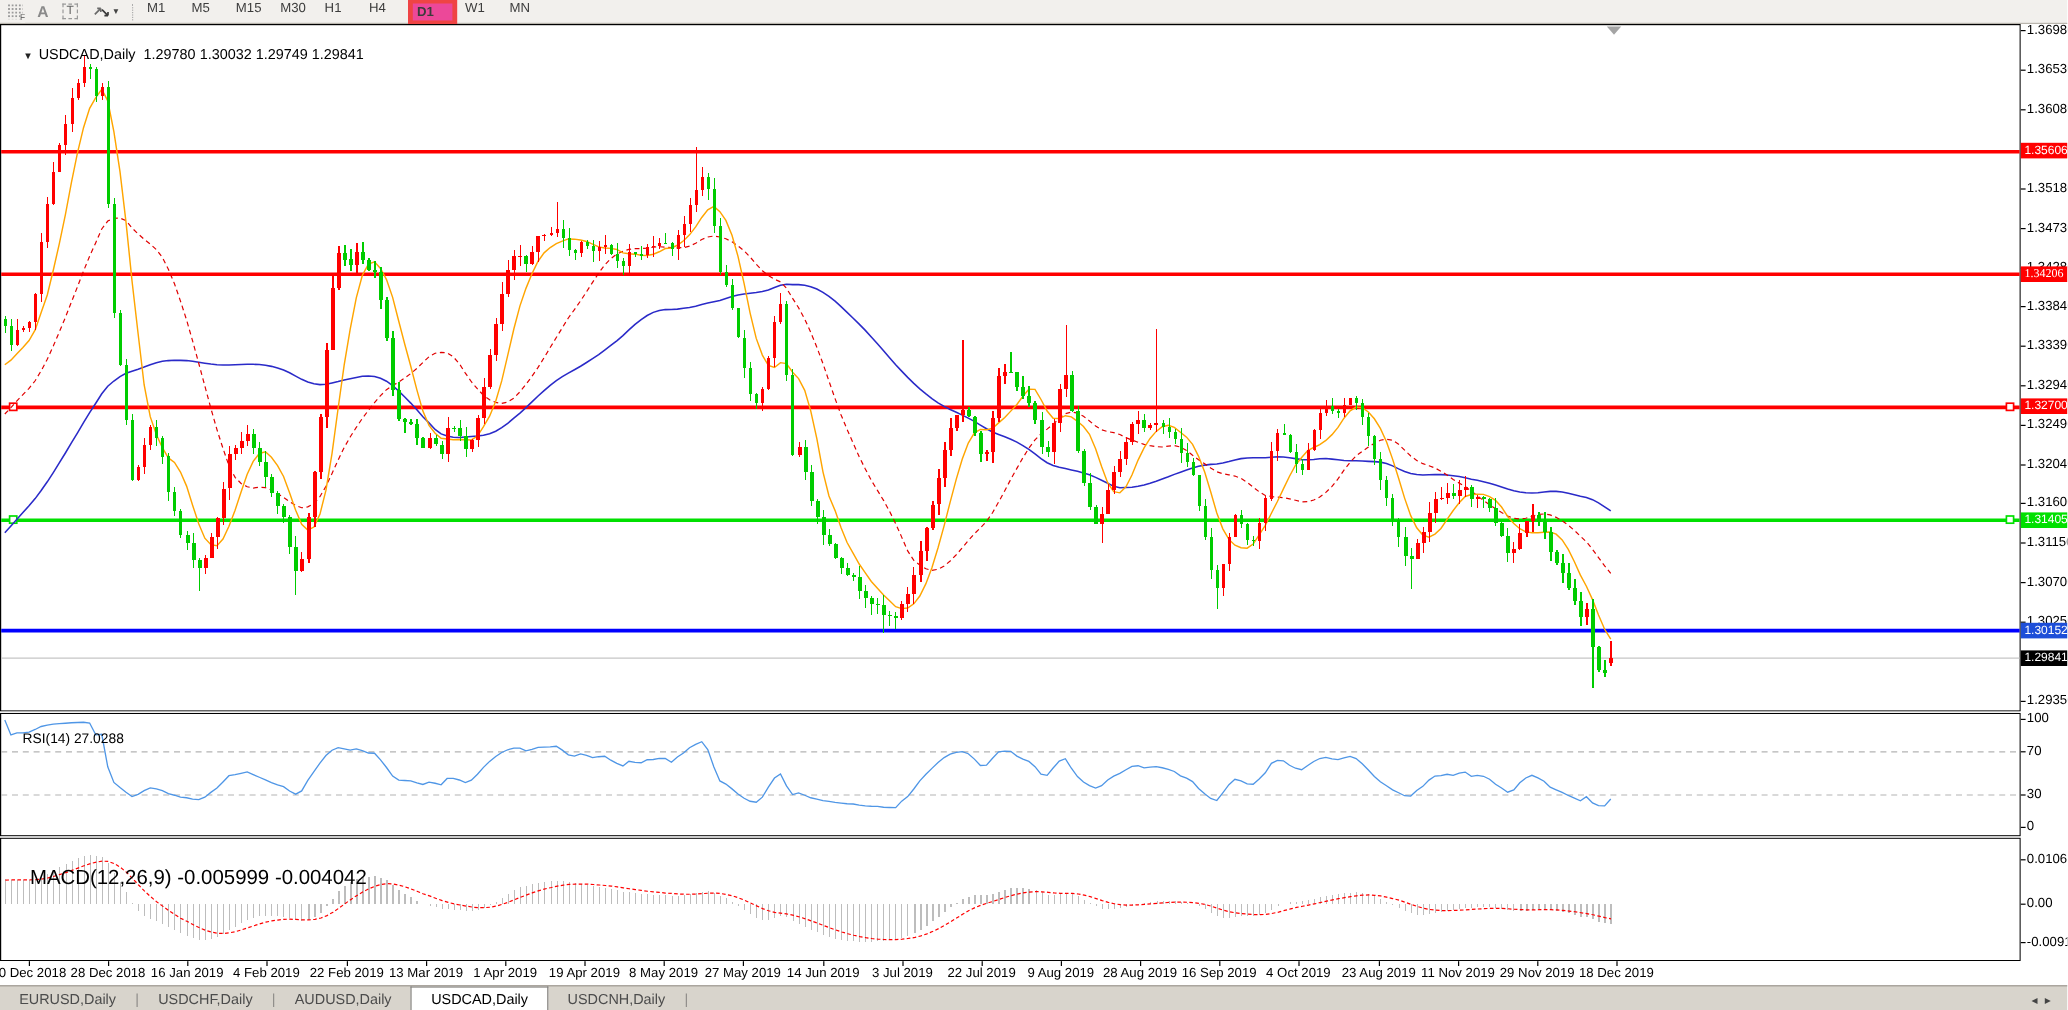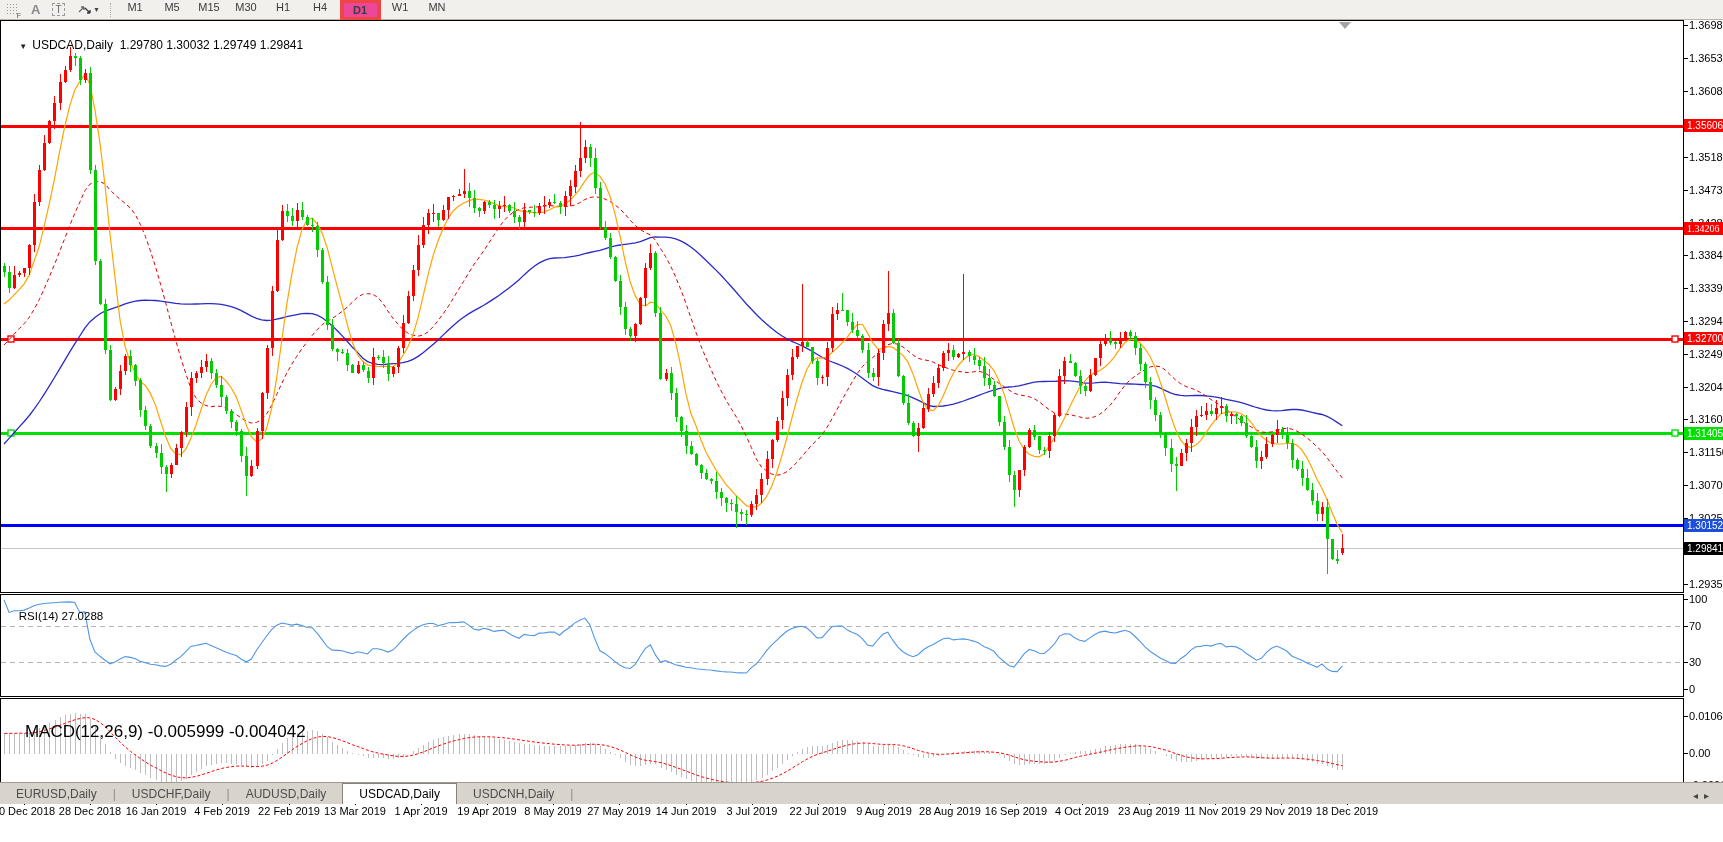--- a/index.html
+++ b/index.html
@@ -9,41 +9,41 @@
   .toolbar{position:absolute;left:0;top:0;width:1723px;height:19px;background:#f2f0ed;
            border-bottom:1px solid #b9b5ad;display:flex;align-items:center;font-size:11px;color:#3c3c3c;}
   .tool-icon{height:17px;display:flex;align-items:center;justify-content:center;padding:0 6px;cursor:default;}
   .grip{display:inline-block;width:13px;height:13px;position:relative;
         background-image:radial-gradient(#9a9a9a 34%,transparent 36%);background-size:3px 3px;}
   .grip i{position:absolute;right:-2px;bottom:-3px;font-style:normal;font-size:7px;color:#555;background:#f2f0ed;line-height:7px;}
   .icon-a{font-size:13px;font-weight:bold;color:#8a8a8a;}
   .icon-t{font-size:10px;color:#666;border:1px dashed #9a9a9a;padding:0 2px;line-height:11px;}
   .caret{font-size:8px;color:#444;margin-left:3px;}
   .vsep{width:1px;height:14px;margin:0 5px;border-left:1px dotted #adadad;}
-  .tfbtn{min-width:25px;text-align:center;padding:1px 4px;margin:0 1px;border:1px solid transparent;border-radius:1px;cursor:default;}
+  .tfbtn{min-width:25px;text-align:left;padding:1px 4px;margin:0 1px;border:1px solid transparent;border-radius:1px;cursor:default;}
   .tfbtn.active{background:#ec4899;border:4px solid #ef4444;font-weight:bold;}
   
   .pane{position:absolute;left:0;background:#fff;}
   svg{display:block;}
   
   .ax-label{position:absolute;left:1689px;font-size:11px;color:#000;white-space:nowrap;line-height:13px;}
   .ax-tick{position:absolute;left:1684px;width:4px;height:1px;background:#000;}
   .chip{position:absolute;left:1684px;width:39px;height:13px;font-size:10px;line-height:13px;color:#fff;padding-left:3px;box-sizing:border-box;white-space:nowrap;}
   
   .pane-title{position:absolute;font-size:12px;color:#000;white-space:pre;}
   .tri{font-size:8px;color:#222;margin-right:5px;}
   
   .shift-marker{position:absolute;left:1339px;top:22px;width:0;height:0;
      border-left:6px solid transparent;border-right:6px solid transparent;border-top:7px solid #a4a4a4;}
   
   .date-strip{position:absolute;left:0;top:801px;width:1723px;height:20px;background:#fff;}
   .date-label{position:absolute;top:4px;font-size:11px;color:#000;transform:translateX(-50%);white-space:nowrap;}
   .date-tick{position:absolute;top:0;width:1px;height:4px;background:#000;}
   
-  .tabbar{position:absolute;left:0;top:782px;width:1723px;height:21px;background:#d8d4cc;
+  .tabbar{position:absolute;left:0;top:821px;width:1723px;height:21px;background:#d8d4cc;
           border-top:1px solid #9e9a92;display:flex;align-items:flex-end;font-size:12px;}
   .tab{padding:2px 16px 3px 16px;color:#4c4c4c;cursor:default;white-space:nowrap;}
   .tab.active{background:#fff;border:1px solid #83817d;border-bottom:none;color:#000;padding-top:3px;}
   .tab-sep{color:#8f8d89;padding:0 0 3px 0;}
   .tab-scroll{margin-left:auto;padding:0 8px 3px 0;color:#444;font-size:10px;letter-spacing:6px;}
 </style>
 </head>
 <body>
 
 <div id="window">

